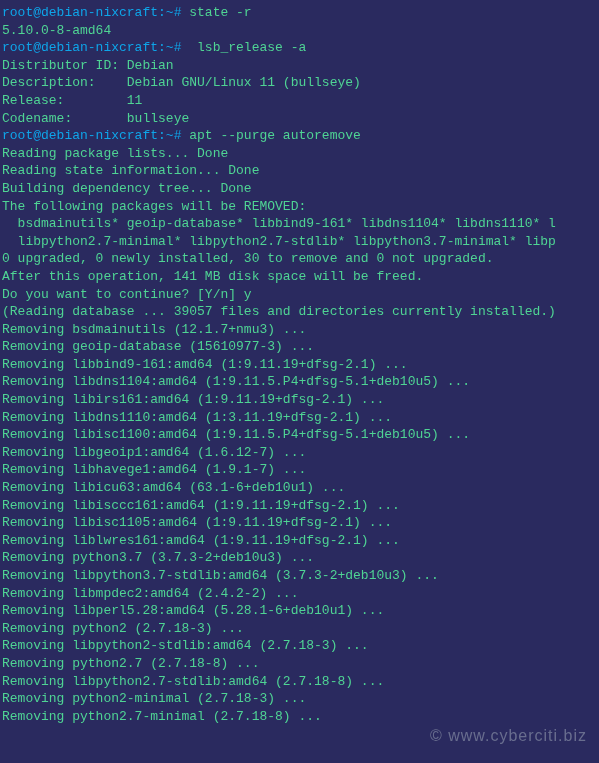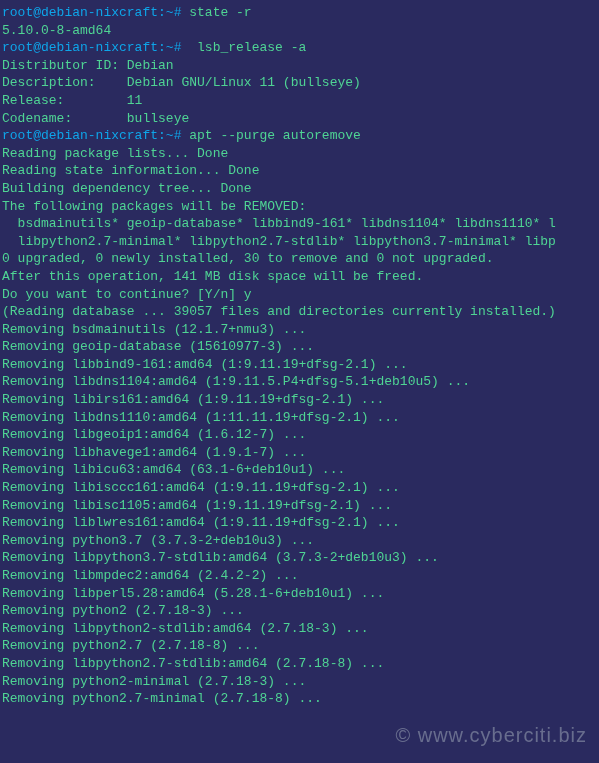--- a/index.html
+++ b/index.html
@@ -22,21 +22,21 @@
     }
     .prompt {
       color: #0ea5e9;
     }
     .watermark {
       position: absolute;
       right: 12px;
       bottom: 18px;
       color: rgba(180, 190, 200, 0.45);
       font-family: Arial, sans-serif;
-      font-size: 20px;
+      font-size: 16px;
       letter-spacing: 1px;
       pointer-events: none;
     }
   </style>
 </head>
 <body>
 
 <div id="terminal">
     <div class="line"><span class="prompt">root@debian-nixcraft:~#</span><span> state -r</span></div>
     <div class="line">5.10.0-8-amd64</div>
@@ -54,21 +54,22 @@
     <div class="line">  libpython2.7-minimal* libpython2.7-stdlib* libpython3.7-minimal* libp</div>
     <div class="line">0 upgraded, 0 newly installed, 30 to remove and 0 not upgraded.</div>
     <div class="line">After this operation, 141 MB disk space will be freed.</div>
     <div class="line">Do you want to continue? [Y/n] y</div>
     <div class="line">(Reading database ... 39057 files and directories currently installed.)</div>
     <div class="line">Removing bsdmainutils (12.1.7+nmu3) ...</div>
     <div class="line">Removing geoip-database (15610977-3) ...</div>
     <div class="line">Removing libbind9-161:amd64 (1:9.11.19+dfsg-2.1) ...</div>
     <div class="line">Removing libdns1104:amd64 (1:9.11.5.P4+dfsg-5.1+deb10u5) ...</div>
     <div class="line">Removing libirs161:amd64 (1:9.11.19+dfsg-2.1) ...</div>
-    <div class="line">Removing libdns1110:amd64 (1:11.11.19+dfsg-2.1) ...</div>
+    <div class="line">Removing libdns1110:amd64 (1:3.11.19+dfsg-2.1) ...</div>
+    <div class="line">Removing libisc1100:amd64 (1:9.11.5.P4+dfsg-5.1+deb10u5) ...</div>
     <div class="line">Removing libgeoip1:amd64 (1.6.12-7) ...</div>
     <div class="line">Removing libhavege1:amd64 (1.9.1-7) ...</div>
     <div class="line">Removing libicu63:amd64 (63.1-6+deb10u1) ...</div>
     <div class="line">Removing libisccc161:amd64 (1:9.11.19+dfsg-2.1) ...</div>
     <div class="line">Removing libisc1105:amd64 (1:9.11.19+dfsg-2.1) ...</div>
     <div class="line">Removing liblwres161:amd64 (1:9.11.19+dfsg-2.1) ...</div>
     <div class="line">Removing python3.7 (3.7.3-2+deb10u3) ...</div>
     <div class="line">Removing libpython3.7-stdlib:amd64 (3.7.3-2+deb10u3) ...</div>
     <div class="line">Removing libmpdec2:amd64 (2.4.2-2) ...</div>
     <div class="line">Removing libperl5.28:amd64 (5.28.1-6+deb10u1) ...</div>

